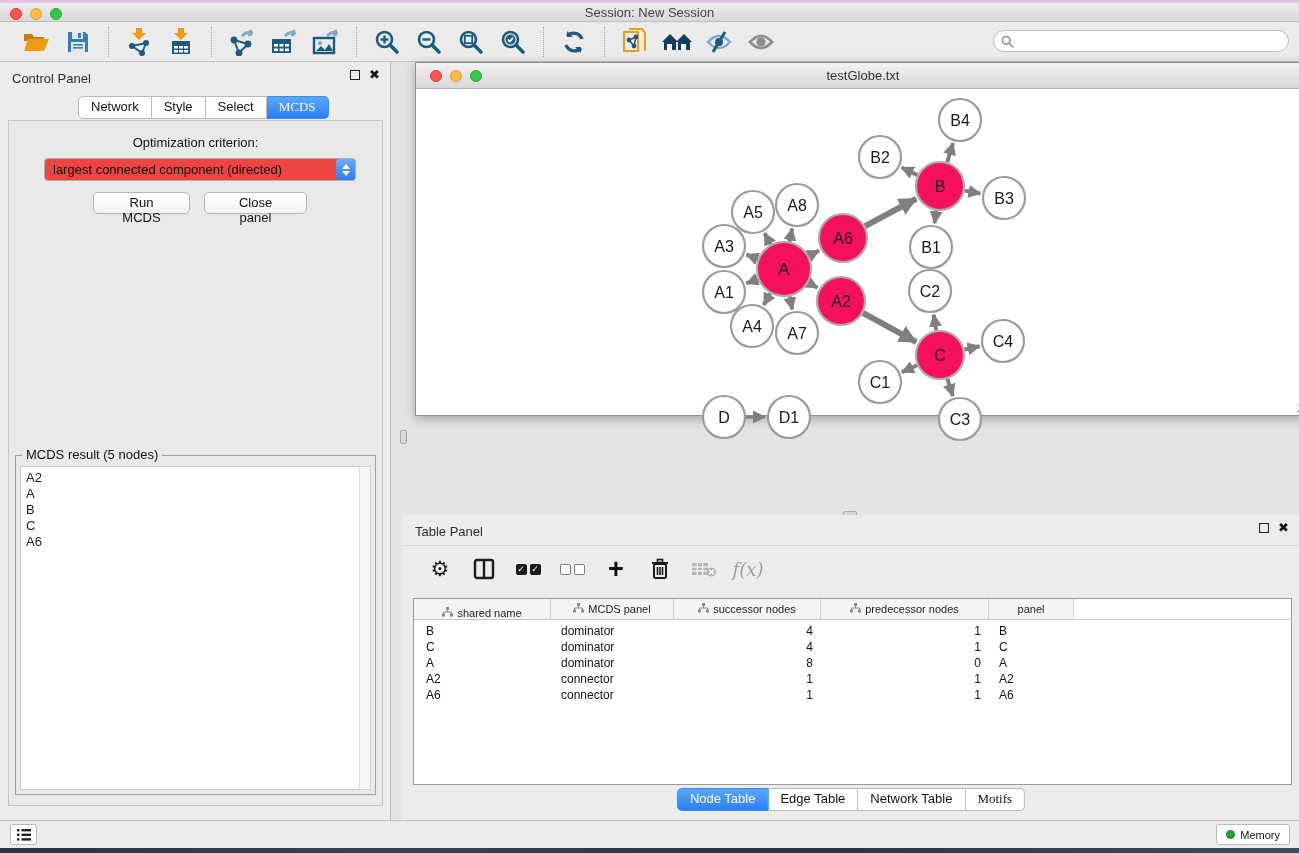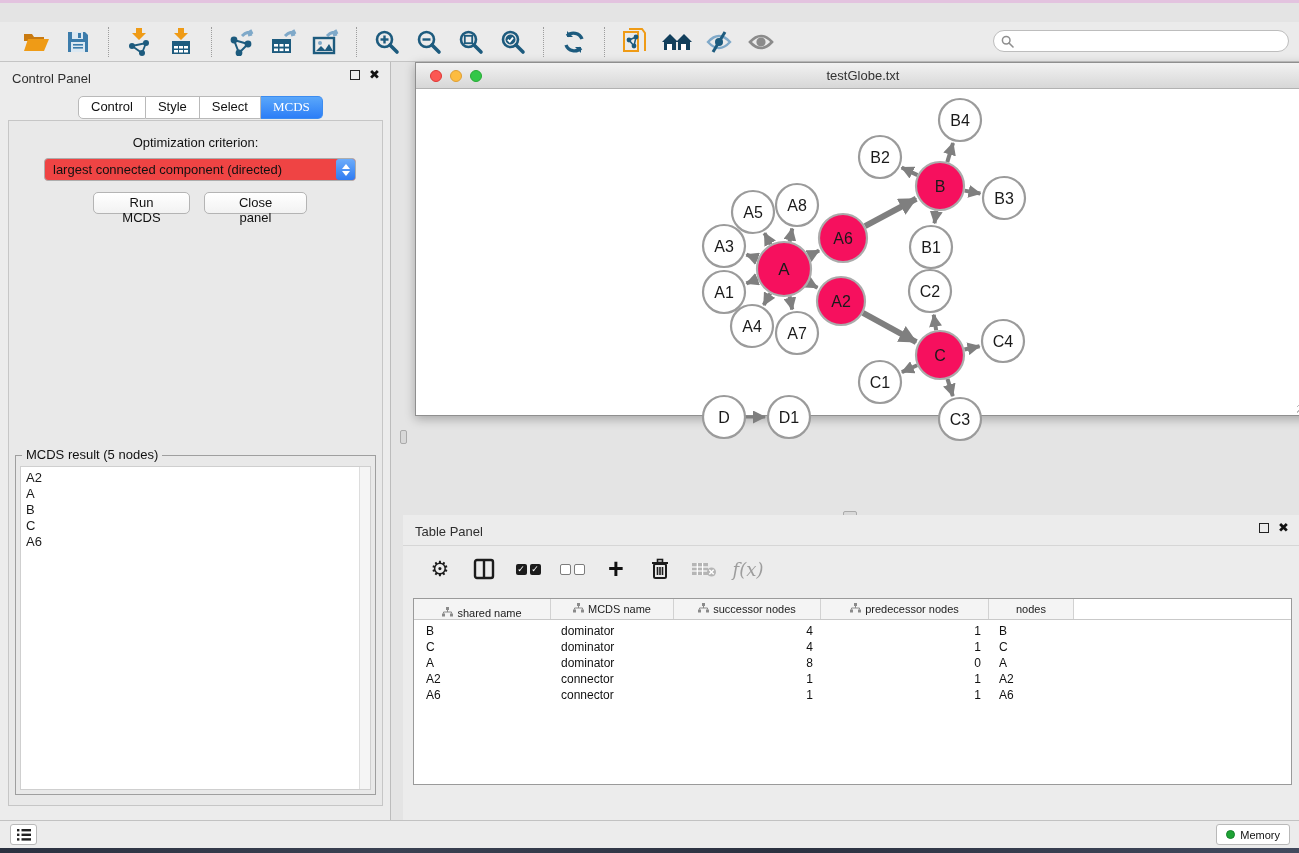--- a/index.html
+++ b/index.html
@@ -119,20 +119,28 @@
 
   svg.ic { display:block; }
 </style>
 </head>
 <body>
 
 <div class="screen">
 
   <div class="desktop-top"></div>
 
+  <div class="titlebar">
+    <div class="lights">
+      <span class="light red"></span>
+      <span class="light yellow"></span>
+      <span class="light green"></span>
+    </div>
+    <div class="title">Session: New Session</div>
+  </div>
 
   <div class="toolbar">
     <div class="tool-group">
       <div class="tbtn">
         <svg class="ic" width="28" height="24" viewBox="0 0 28 24">
           <path d="M2 4 h8 l2 3 h10 v4 H2 z" fill="#c97a10"></path>
             <path d="M2 21 L6 9 h21 l-5 12 z" fill="#ef9b16"></path>
         </svg>
       </div>
       <div class="tbtn">
@@ -289,21 +297,21 @@
     </div>
   </div>
 
   <div class="control-panel">
     <div class="panel-header">Control Panel</div>
     <div class="panel-icons">
       <span class="float-ic"></span>
       <span class="close-ic">✖</span>
     </div>
     <div class="seg cp-tabs">
-      <div class="tab">Control</div>
+      <div class="tab">Network</div>
       <div class="tab">Style</div>
       <div class="tab">Select</div>
       <div class="tab active">MCDS</div>
     </div>
     <div class="cp-inner">
       <div class="opt-label">Optimization criterion:</div>
       <div class="dropdown">
         <span class="dd-text">largest connected component (directed)</span>
         <span class="dd-stepper">
           <span class="dd-up"></span>
@@ -480,42 +488,42 @@
               </svg></span>
             <span>shared name</span>
           </div>
           <div class="th" style="width: 123px;">
             <span><svg width="11" height="10" viewBox="0 0 11 10">
                 <rect x="4" y="0" width="3" height="3" fill="#8a8a8a"></rect>
                 <rect x="0" y="6.5" width="3" height="3" fill="#8a8a8a"></rect>
                 <rect x="8" y="6.5" width="3" height="3" fill="#8a8a8a"></rect>
                 <path d="M5.5 3 v2 M1.5 6.5 v-1.5 h8 v1.5" stroke="#8a8a8a" stroke-width="1" fill="none"></path>
               </svg></span>
-            <span>MCDS name</span>
+            <span>MCDS panel</span>
           </div>
           <div class="th" style="width: 147px;">
             <span><svg width="11" height="10" viewBox="0 0 11 10">
                 <rect x="4" y="0" width="3" height="3" fill="#8a8a8a"></rect>
                 <rect x="0" y="6.5" width="3" height="3" fill="#8a8a8a"></rect>
                 <rect x="8" y="6.5" width="3" height="3" fill="#8a8a8a"></rect>
                 <path d="M5.5 3 v2 M1.5 6.5 v-1.5 h8 v1.5" stroke="#8a8a8a" stroke-width="1" fill="none"></path>
               </svg></span>
             <span>successor nodes</span>
           </div>
           <div class="th" style="width: 168px;">
             <span><svg width="11" height="10" viewBox="0 0 11 10">
                 <rect x="4" y="0" width="3" height="3" fill="#8a8a8a"></rect>
                 <rect x="0" y="6.5" width="3" height="3" fill="#8a8a8a"></rect>
                 <rect x="8" y="6.5" width="3" height="3" fill="#8a8a8a"></rect>
                 <path d="M5.5 3 v2 M1.5 6.5 v-1.5 h8 v1.5" stroke="#8a8a8a" stroke-width="1" fill="none"></path>
               </svg></span>
             <span>predecessor nodes</span>
           </div>
           <div class="th" style="width: 85px;">
-            <span>nodes</span>
+            <span>panel</span>
           </div>
           <div class="th filler" style="flex: 1 1 0%;"></div>
         </div>
       <div class="tbody">
           <div class="tr">
             <div class="td" style="width: 137px; text-align: left; padding: 0px 0px 0px 12px;">B</div>
             <div class="td" style="width: 123px; text-align: left; padding: 0px 0px 0px 10px;">dominator</div>
             <div class="td" style="width: 147px; text-align: right; padding: 0px 8px 0px 0px;">4</div>
             <div class="td" style="width: 168px; text-align: right; padding: 0px 8px 0px 0px;">1</div>
             <div class="td" style="width: 85px; text-align: left; padding: 0px 0px 0px 10px;">B</div>
@@ -542,20 +550,26 @@
             <div class="td" style="width: 85px; text-align: left; padding: 0px 0px 0px 10px;">A2</div>
           </div>
           <div class="tr">
             <div class="td" style="width: 137px; text-align: left; padding: 0px 0px 0px 12px;">A6</div>
             <div class="td" style="width: 123px; text-align: left; padding: 0px 0px 0px 10px;">connector</div>
             <div class="td" style="width: 147px; text-align: right; padding: 0px 8px 0px 0px;">1</div>
             <div class="td" style="width: 168px; text-align: right; padding: 0px 8px 0px 0px;">1</div>
             <div class="td" style="width: 85px; text-align: left; padding: 0px 0px 0px 10px;">A6</div>
           </div>
         </div>
+    </div>
+    <div class="seg tp-tabs">
+      <div class="tab active">Node Table</div>
+      <div class="tab">Edge Table</div>
+      <div class="tab">Network Table</div>
+      <div class="tab">Motifs</div>
     </div>
   </div>
 
   <div class="statusbar">
     <div class="list-btn">
       <svg class="ic" width="14" height="12" viewBox="0 0 14 12">
         <rect x="0" y="0" width="2.4" height="2.4" fill="#222"></rect>
           <rect x="4.5" y="0" width="9.5" height="2.4" fill="#222"></rect>
         <rect x="0" y="4.6" width="2.4" height="2.4" fill="#222"></rect>
           <rect x="4.5" y="4.6" width="9.5" height="2.4" fill="#222"></rect>

